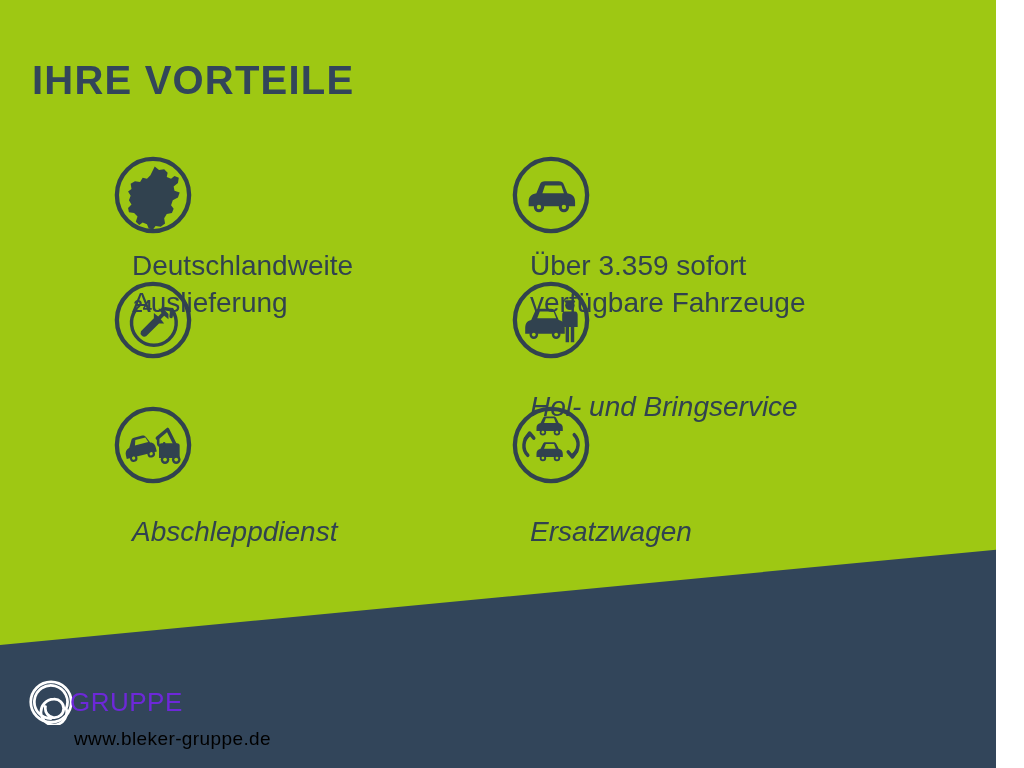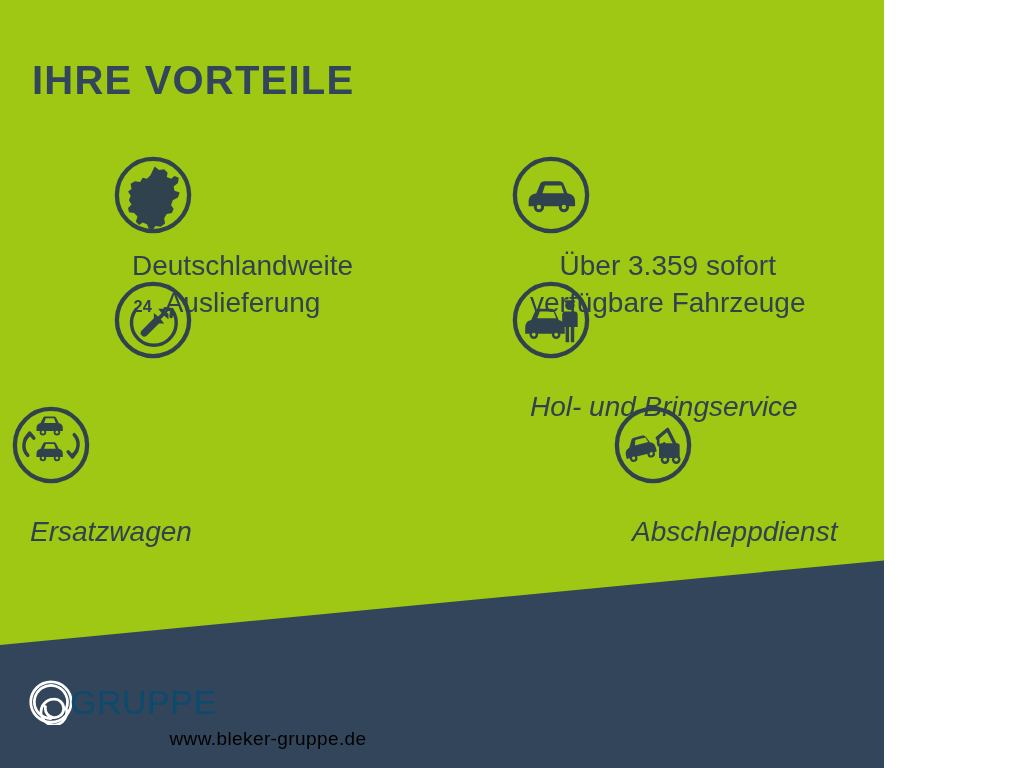--- a/index.html
+++ b/index.html
@@ -5,25 +5,24 @@
   html, body {
     margin: 0;
     padding: 0;
     background: #ffffff;
   }
   body {
     font-family: "Liberation Sans", sans-serif;
   }
   .slide {
     position: relative;
-    width: 884px;
+    width: 996px;
     height: 768px;
     overflow: hidden;
     background: #9ec813;
-    text-align: center;
   }
   
   .footer-wedge {
     position: absolute;
     left: 0;
     top: 0;
     width: 1024px;
     height: 768px;
     background: #32455a;
     clip-path: polygon(0 645px, 1024px 547px, 1024px 768px, 0 768px);
@@ -97,22 +96,22 @@
     letter-spacing: 0.5px;
     line-height: 1;
   }
   .logo-mark {
     width: 46px;
     height: 46px;
     margin: 0 -4px 0 -4px;
   }
   .logo-mark svg { display: block; width: 46px; height: 46px; }
   .logo-gruppe {
-    color: #0c4a6e;
-    font-size: 34px;
+    color: #6d28d9;
+    font-size: 26px;
     font-weight: 300;
     letter-spacing: 0.5px;
     line-height: 1;
   }
   .logo-url {
     color: #000000;
     font-size: 19px;
     letter-spacing: 0.4px;
     margin-top: 4px;
     margin-left: 42px;
@@ -177,20 +176,46 @@
           <circle cx="30" cy="67" r="2.2" fill="#9ec813"></circle>
           <circle cx="56" cy="67" r="2.2" fill="#9ec813"></circle>
           <circle cx="72" cy="33" r="5.5" fill="#31424f"></circle>
           <path fill="#31424f" d="M66 40 h12 c2 0 3 2 3 4 v14 h-4 v18 h-4 v-18 h-2 v18 h-4 v-18 h-4 v-14 c0 -2 1 -4 3 -4z"></path>
           <rect x="66" y="27" width="12" height="3" rx="1.4" fill="#31424f"></rect>
         </svg>
       </span>
       <span class="benefit-label">Hol- und Bringservice</span>
     </div>
 
+    <div class="benefit single">
+      <span class="benefit-icon">
+        <svg viewBox="0 0 100 100" xmlns="http://www.w3.org/2000/svg">
+          <circle cx="50" cy="50" r="42" fill="none" stroke="#31424f" stroke-width="5"></circle>
+
+          <g transform="rotate(-14 36 58)">
+            <path fill="#31424f" d="M18 58 c0 -4 2 -7 6 -8 l4 -7 c1 -2 2 -3 4 -3 h10 c2 0 3 1 4 3 l3 7 c4 1 5 4 5 8 v4 h-36z M33 43 l-2 6 h16 l-2 -6z"></path>
+            <circle cx="26" cy="63" r="4.4" fill="#31424f"></circle>
+            <circle cx="47" cy="63" r="4.4" fill="#31424f"></circle>
+            <circle cx="26" cy="63" r="1.9" fill="#9ec813"></circle>
+            <circle cx="47" cy="63" r="1.9" fill="#9ec813"></circle>
+          </g>
+
+          <path fill="#31424f" d="M60 48 h18 c2 0 3 1 3 3 v14 h-24 v-14 c0 -2 1 -3 3 -3z"></path>
+          <circle cx="64" cy="67" r="5" fill="#31424f"></circle>
+          <circle cx="77" cy="67" r="5" fill="#31424f"></circle>
+          <circle cx="64" cy="67" r="2.2" fill="#9ec813"></circle>
+          <circle cx="77" cy="67" r="2.2" fill="#9ec813"></circle>
+
+          <path d="M76 50 l-9 -18 M67 32 l-12 10" fill="none" stroke="#31424f" stroke-width="4" stroke-linecap="round"></path>
+          <path d="M56 42 v6 a3.5 3.5 0 0 0 7 0" fill="none" stroke="#31424f" stroke-width="3" stroke-linecap="round"></path>
+        </svg>
+      </span>
+      <span class="benefit-label">Abschleppdienst</span>
+    </div>
+
     <div class="benefit col2 single">
       <span class="benefit-icon">
         <svg viewBox="0 0 100 100" xmlns="http://www.w3.org/2000/svg">
           <circle cx="50" cy="50" r="42" fill="none" stroke="#31424f" stroke-width="5"></circle>
 
           <g transform="translate(10,-9) scale(0.68)">
             <path fill="#31424f" d="M34 58 c0 -5 2 -8 7 -9 l4 -8 c1 -2 2 -3 4 -3 h14 c3 0 4 1 5 3 l4 8 c5 1 7 4 7 9 v5 h-45z M50 41 l-3 8 h20 l-3 -8z"></path>
             <circle cx="45" cy="65" r="5.5" fill="#31424f"></circle>
             <circle cx="69" cy="65" r="5.5" fill="#31424f"></circle>
             <circle cx="45" cy="65" r="2.4" fill="#9ec813"></circle>
@@ -208,46 +233,20 @@
           <path d="M23 62 a16 16 0 0 1 2 -24" fill="none" stroke="#31424f" stroke-width="4" stroke-linecap="round"></path>
           <path d="M20 43 l5 -7 5 6" fill="none" stroke="#31424f" stroke-width="4" stroke-linecap="round" stroke-linejoin="round"></path>
 
           <path d="M77 38 a16 16 0 0 1 -2 24" fill="none" stroke="#31424f" stroke-width="4" stroke-linecap="round"></path>
           <path d="M80 57 l-5 7 -5 -6" fill="none" stroke="#31424f" stroke-width="4" stroke-linecap="round" stroke-linejoin="round"></path>
         </svg>
       </span>
       <span class="benefit-label">Ersatzwagen</span>
     </div>
 
-    <div class="benefit single">
-      <span class="benefit-icon">
-        <svg viewBox="0 0 100 100" xmlns="http://www.w3.org/2000/svg">
-          <circle cx="50" cy="50" r="42" fill="none" stroke="#31424f" stroke-width="5"></circle>
-
-          <g transform="rotate(-14 36 58)">
-            <path fill="#31424f" d="M18 58 c0 -4 2 -7 6 -8 l4 -7 c1 -2 2 -3 4 -3 h10 c2 0 3 1 4 3 l3 7 c4 1 5 4 5 8 v4 h-36z M33 43 l-2 6 h16 l-2 -6z"></path>
-            <circle cx="26" cy="63" r="4.4" fill="#31424f"></circle>
-            <circle cx="47" cy="63" r="4.4" fill="#31424f"></circle>
-            <circle cx="26" cy="63" r="1.9" fill="#9ec813"></circle>
-            <circle cx="47" cy="63" r="1.9" fill="#9ec813"></circle>
-          </g>
-
-          <path fill="#31424f" d="M60 48 h18 c2 0 3 1 3 3 v14 h-24 v-14 c0 -2 1 -3 3 -3z"></path>
-          <circle cx="64" cy="67" r="5" fill="#31424f"></circle>
-          <circle cx="77" cy="67" r="5" fill="#31424f"></circle>
-          <circle cx="64" cy="67" r="2.2" fill="#9ec813"></circle>
-          <circle cx="77" cy="67" r="2.2" fill="#9ec813"></circle>
-
-          <path d="M76 50 l-9 -18 M67 32 l-12 10" fill="none" stroke="#31424f" stroke-width="4" stroke-linecap="round"></path>
-          <path d="M56 42 v6 a3.5 3.5 0 0 0 7 0" fill="none" stroke="#31424f" stroke-width="3" stroke-linecap="round"></path>
-        </svg>
-      </span>
-      <span class="benefit-label">Abschleppdienst</span>
-    </div>
-
   </div>
 
   <div class="logo-block">
     <div class="logo-row">
       <span class="logo-mark">
         <svg viewBox="0 0 100 100" xmlns="http://www.w3.org/2000/svg">
           <circle cx="50" cy="50" r="44" fill="none" stroke="#ffffff" stroke-width="6"></circle>
           <path d="M50 86 a36 36 0 1 1 33 -22 a28 28 0 1 1 -27 -20 a20 20 0 1 1 -18 16" fill="none" stroke="#ffffff" stroke-width="6" stroke-linecap="round"></path>
         </svg>
       </span>

